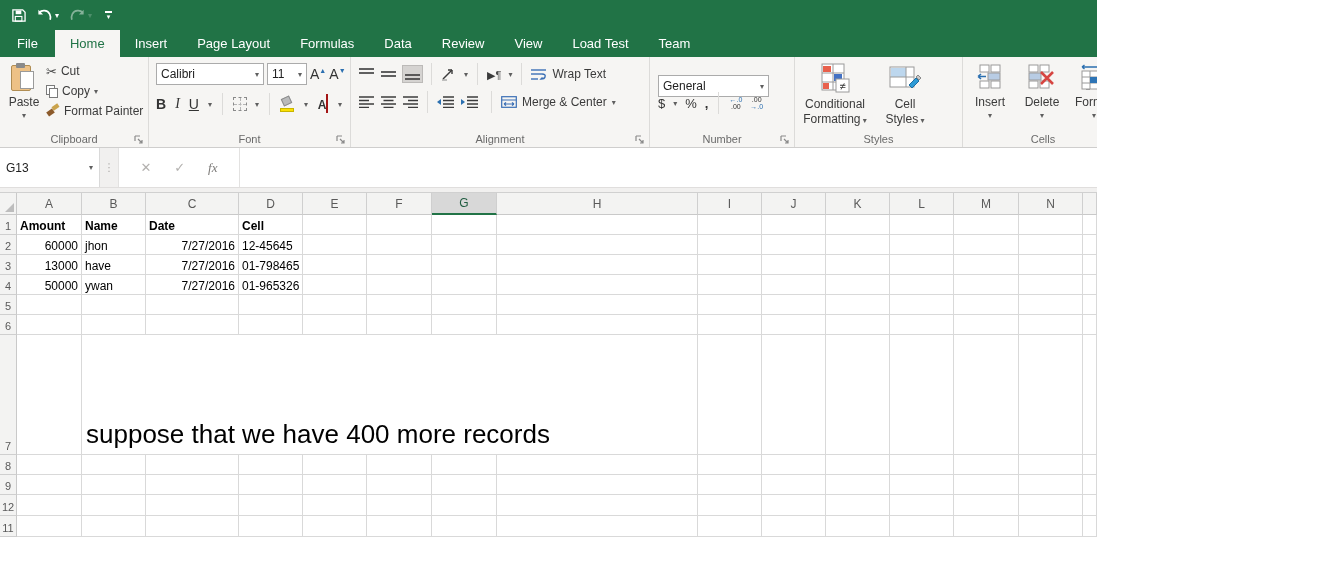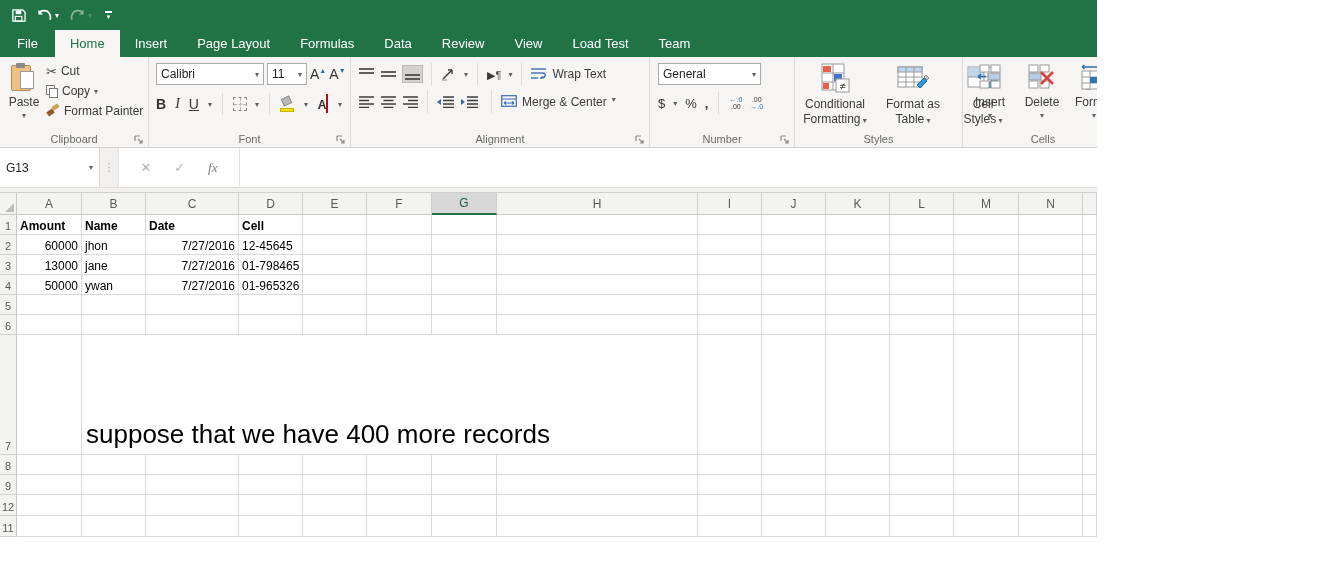--- a/index.html
+++ b/index.html
@@ -73,25 +73,25 @@
   .fontcolor-icon .A { font-size:12px; font-weight:bold; color:#333; line-height:10px; }
   .fontcolor-icon .bar { width:13px; height:4px; background:#d92d20; border:1px solid #a31515; margin:1px auto 0; }
 
   
   .al-row1 { position:absolute; left:8px; top:2px; display:flex; align-items:center; gap:7px; }
   .al-row2 { position:absolute; left:8px; top:30px; display:flex; align-items:center; gap:7px; }
   .licon { display:inline-block; }
   .licon svg { display:block; }
   .selbox { background:#d5d3d1; outline:1px solid #bcbab8; }
   .vsep { width:1px; height:22px; background:#dcdbd9; margin:0 2px; }
-  .wrap-btn, .merge-btn { display:flex; align-items:flex-start; gap:5px; font-size:12px; color:#3b3b3b; }
+  .wrap-btn, .merge-btn { display:flex; align-items:center; gap:5px; font-size:12px; color:#3b3b3b; }
   .pilcrow { font-size:11px; color:#4d4d4d; }
 
   
-  .num-row1 { position:absolute; left:8px; top:2px; width:103px; }
+  .num-row1 { position:absolute; left:8px; top:14px; width:111px; }
   .num-row2 { position:absolute; left:8px; top:31px; display:flex; align-items:center; gap:8px; }
   .numsym { font-size:13px; color:#333; }
   .decimal { font-size:7px; line-height:7px; color:#333; text-align:center; }
   .decimal .blue { color:#2b6fb0; }
 
   
   .styles-row { position:absolute; left:4px; top:0; display:flex; gap:6px; }
   .stylebtn { width:72px; text-align:center; font-size:12px; color:#3b3b3b; line-height:15px; }
   .stylebtn .ic { height:36px; display:flex; align-items:center; justify-content:center; }
 
@@ -431,38 +431,20 @@
                   <rect x="3" y="3" width="8" height="6" fill="#e8604c"></rect>
                   <rect x="14" y="11" width="8" height="7" fill="#4472c4"></rect>
                   <rect x="3" y="20" width="6" height="6" fill="#e8604c"></rect>
                   <rect x="16" y="16" width="13" height="13" fill="#fff" stroke="#9a9a9a"></rect>
                   <text x="22.5" y="26.5" font-size="11" text-anchor="middle" fill="#333">≠</text>
                 </svg>
             </span>
             <span>Conditional</span><br>
             <span>Formatting</span><span class="dd"> ▾</span>
           </div>
-          <div class="stylebtn">
-            <span class="ic">
-              <svg width="32" height="32" viewBox="0 0 32 32">
-                  <rect x="1" y="4" width="24" height="20" fill="#fff" stroke="#9a9a9a"></rect>
-                  <rect x="1" y="4" width="24" height="5" fill="#bdd7ee" stroke="#9a9a9a"></rect>
-                  <g stroke="#9a9a9a">
-                    <line x1="1" y1="14" x2="25" y2="14"></line>
-                    <line x1="1" y1="19" x2="25" y2="19"></line>
-                    <line x1="9" y1="4" x2="9" y2="24"></line>
-                    <line x1="17" y1="4" x2="17" y2="24"></line>
-                  </g>
-                  <path d="M20 22 l7-7 3 3-7 7 z" fill="#2e9bd6" stroke="#1d6fa3"></path>
-                  <path d="M27 14 l2-2 3 3-2 2 z" fill="#c9c9c9" stroke="#8a8a8a"></path>
-                </svg>
-            </span>
-            <span>Format as</span><br>
-            <span>Table</span><span class="dd"> ▾</span>
-          </div>
           <div class="stylebtn" style="width:56px">
             <span class="ic">
               <svg width="32" height="32" viewBox="0 0 32 32">
                   <rect x="1" y="4" width="24" height="20" fill="#fff" stroke="#9a9a9a"></rect>
                   <rect x="2" y="5" width="15" height="9" fill="#bdd7ee"></rect>
                   <g stroke="#9a9a9a">
                     <line x1="1" y1="14" x2="25" y2="14"></line>
                     <line x1="17" y1="4" x2="17" y2="24"></line>
                   </g>
                   <path d="M20 22 l7-7 3 3-7 7 z" fill="#2e9bd6" stroke="#1d6fa3"></path>
@@ -606,21 +588,21 @@
         <div class="cell" style="width: 64px;"></div>
         <div class="cell" style="width: 64px;"></div>
         <div class="cell" style="width: 64px;"></div>
         <div class="cell" style="width: 65px;"></div>
         <div class="cell" style="width: 64px;"></div>
         <div class="cell" style="width: 14px;"></div>
       </div>
       <div class="grow" style="height: 20px;">
         <div class="rowhdr">3</div>
         <div class="cell right" style="width: 65px;">13000</div>
-        <div class="cell" style="width: 64px;">jane</div>
+        <div class="cell" style="width: 64px;">have</div>
         <div class="cell right" style="width: 93px;">7/27/2016</div>
         <div class="cell" style="width: 64px;">01-798465</div>
         <div class="cell" style="width: 64px;"></div>
         <div class="cell" style="width: 65px;"></div>
         <div class="cell" style="width: 65px;"></div>
         <div class="cell" style="width: 201px;"></div>
         <div class="cell" style="width: 64px;"></div>
         <div class="cell" style="width: 64px;"></div>
         <div class="cell" style="width: 64px;"></div>
         <div class="cell" style="width: 64px;"></div>

